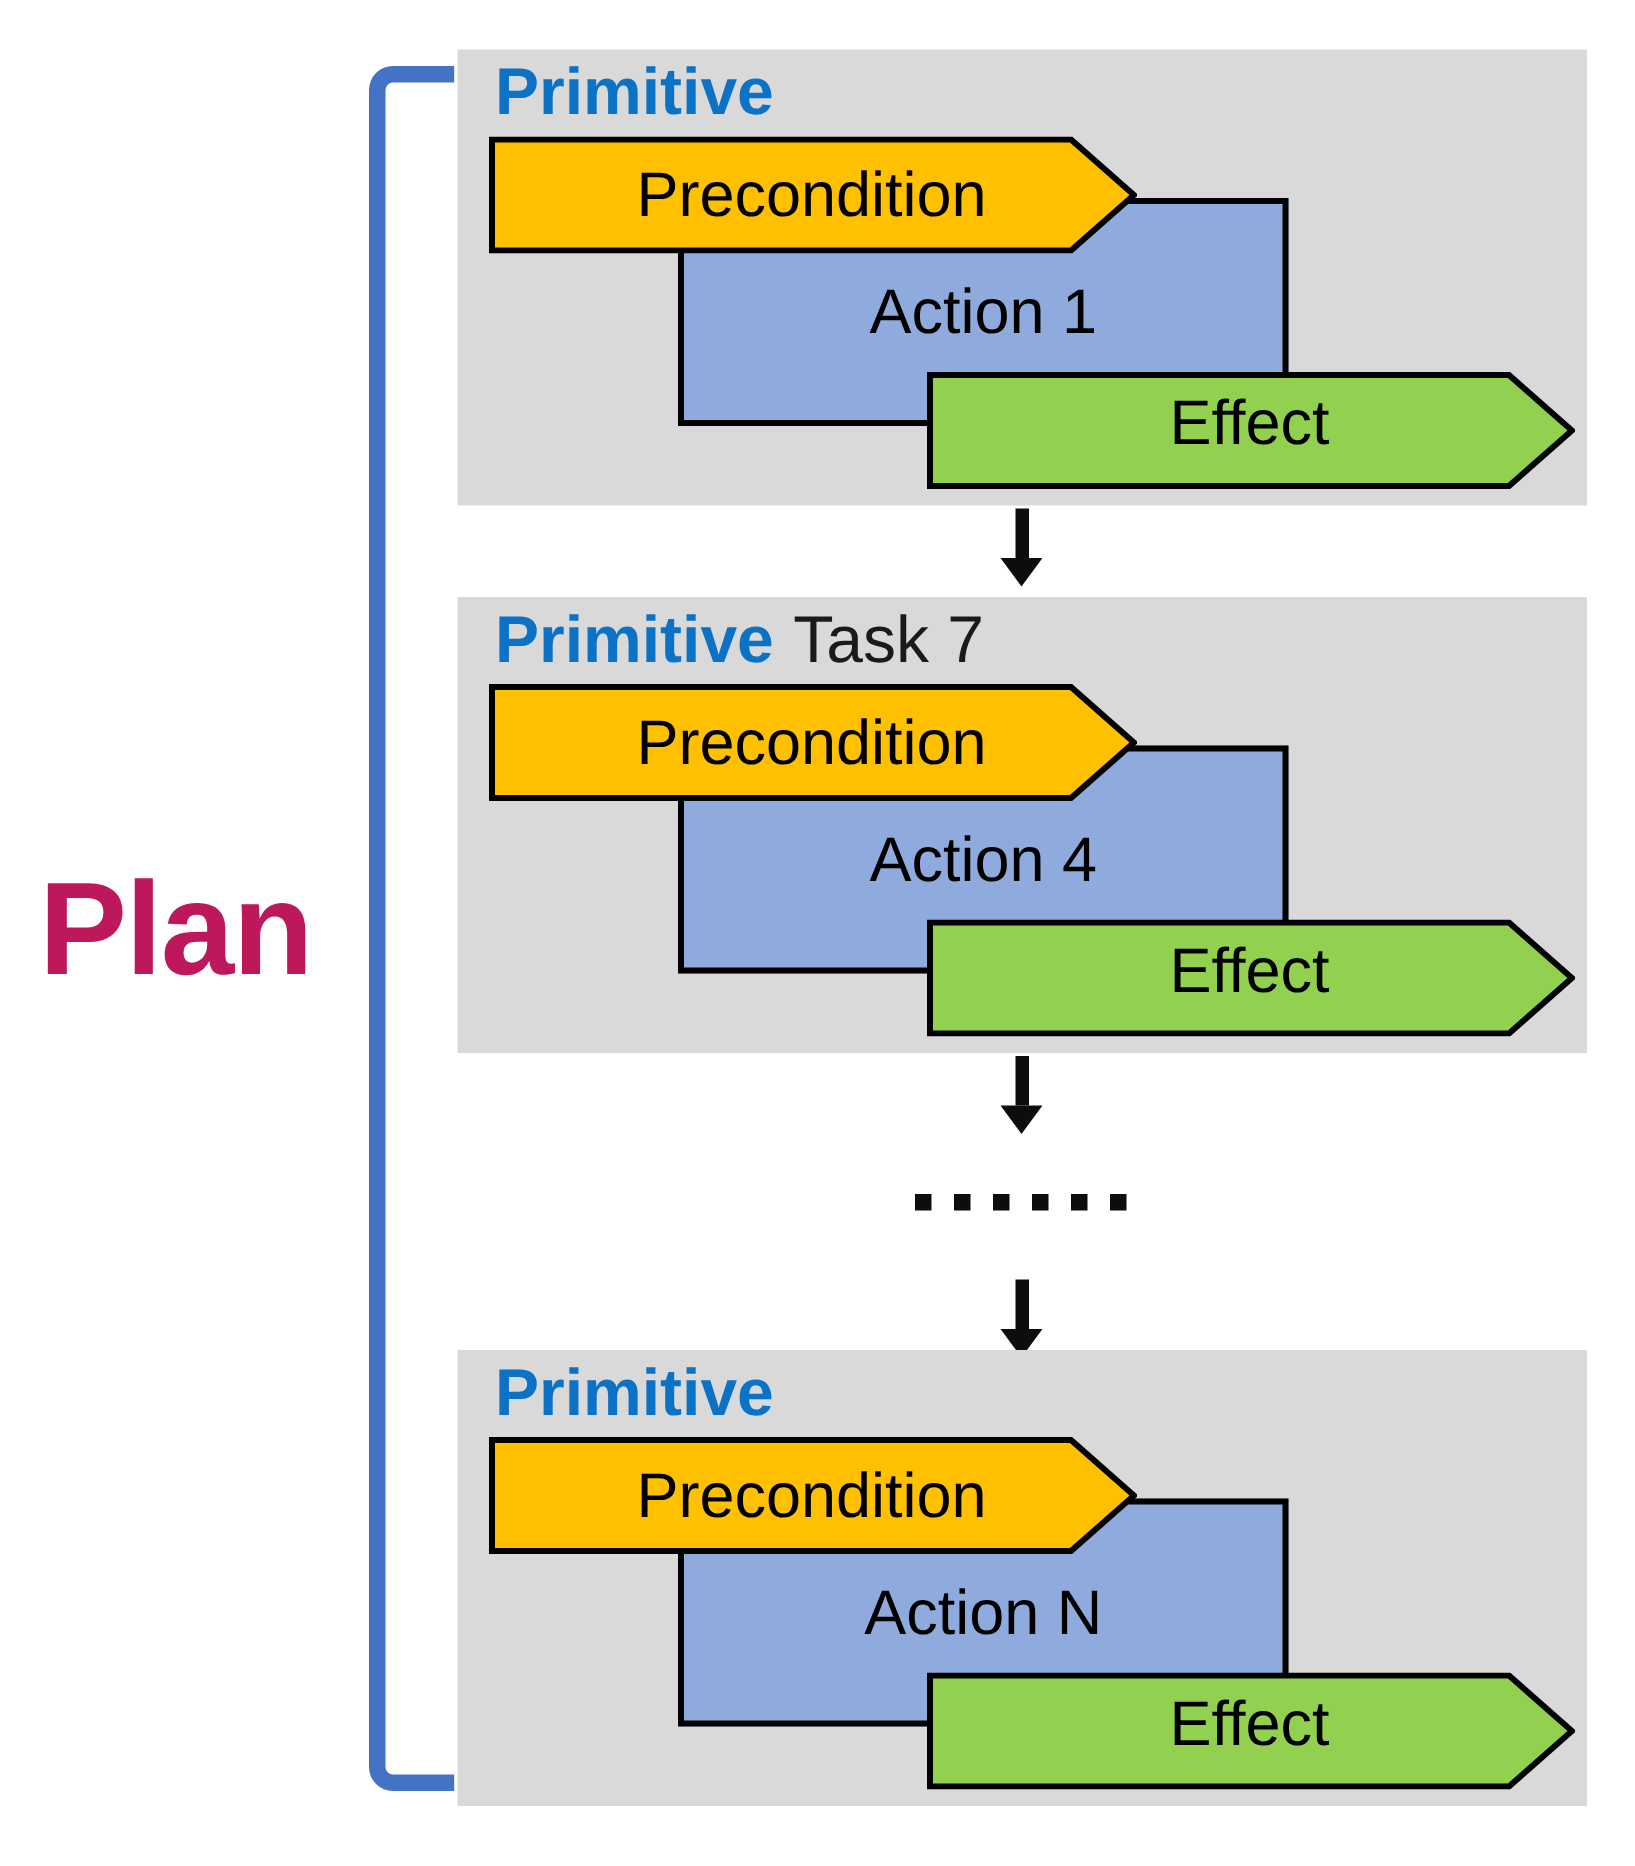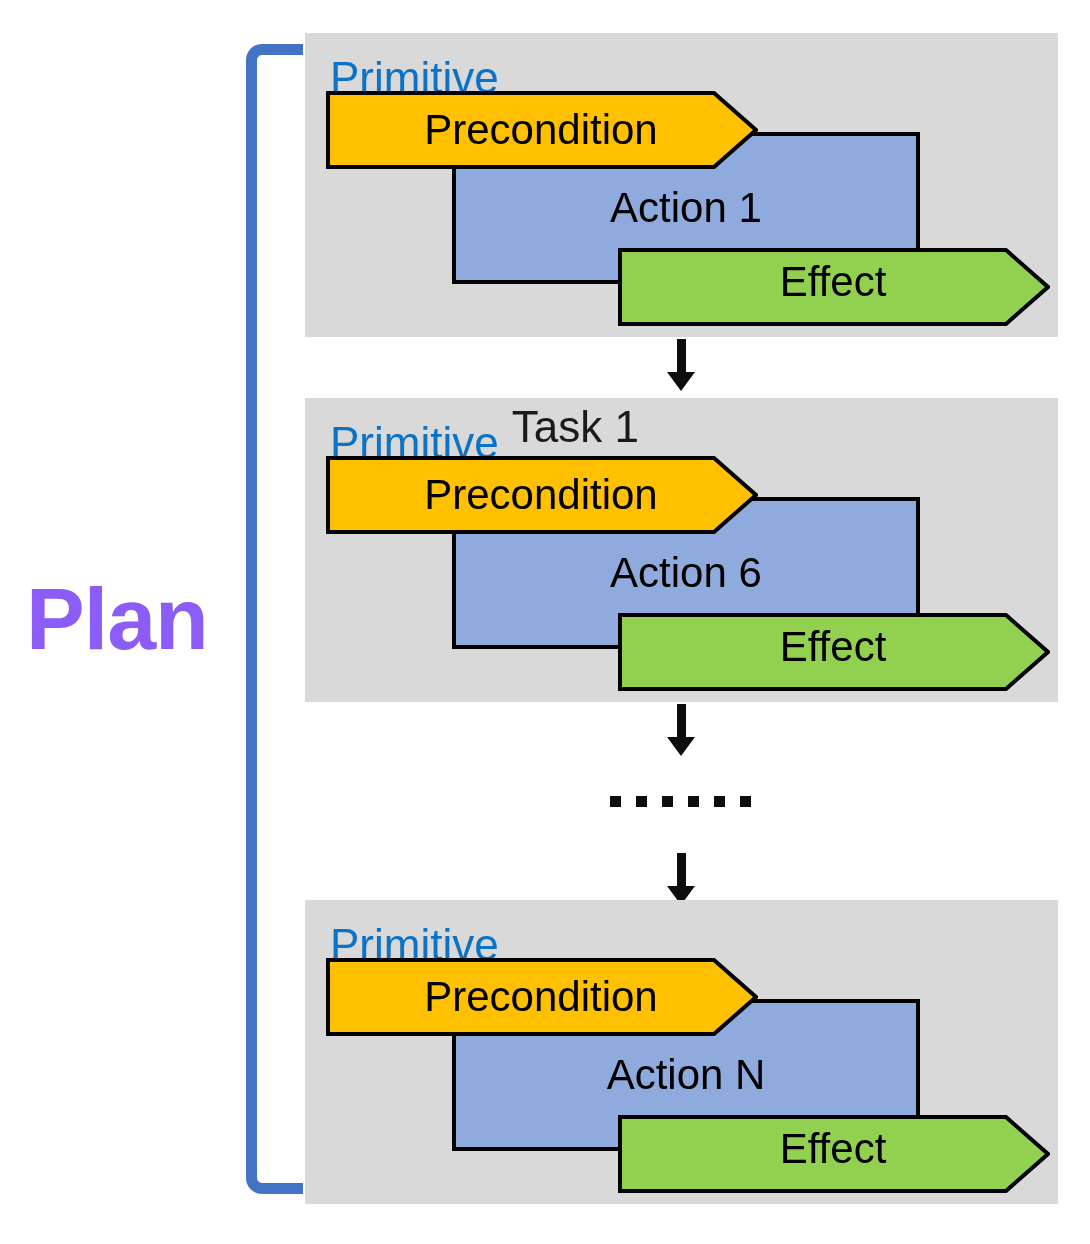--- a/index.html
+++ b/index.html
@@ -13,21 +13,21 @@
   }
 
   
   .plan-label {
     position: absolute;
     left: 26px;
     top: 568px;
     width: 200px;
     font-size: 88px;
     font-weight: bold;
-    color: #8b5cf6;
+    color: #be185d;
     letter-spacing: -1px;
   }
 
   
   .bracket {
     position: absolute;
     left: 246px;
     top: 44px;
     width: 46px;
     height: 1128px;
@@ -52,27 +52,27 @@
   .task-title {
     position: absolute;
     left: 25px;
     top: 4px;
     font-size: 44px;
     color: #1a1a1a;
     display: flex;
     gap: 13px;
     white-space: nowrap;
   }
-  .task-title .hl { font-weight: normal; color: #0B72C6; margin-top: 16px; }
+  .task-title .hl { font-weight: bold; color: #0B72C6; }
 
   .shape { position: absolute; }
   .precondition-arrow { left: 21px;  top: 58px;  width: 432px; height: 78px; z-index: 2; }
   .effect-arrow       { left: 313px; top: 215px; width: 432px; height: 78px; z-index: 3; }
   .action-box {
-    left: 147px; top: 99px; width: 468px; height: 152px;
+    left: 147px; top: 99px; width: 407px; height: 152px;
     background: #8FAADC;
     border: 4px solid #000000;
     box-sizing: border-box;
     z-index: 1;
     display: flex; align-items: center; justify-content: center;
   }
   .shape-label {
     position: absolute;
     font-size: 42px;
     color: #000000;
@@ -145,28 +145,28 @@
   </section>
 
   <div class="flow-arrow a1">
     <div class="stem"></div>
     <div class="head"></div>
   </div>
 
   <section class="task-box t2">
     <div class="task-title">
       <span class="hl">Primitive</span>
-      <span>Task 1</span>
+      <span>Task 7</span>
     </div>
     <svg class="shape precondition-arrow" viewBox="0 0 432 78" preserveAspectRatio="none">
       <polygon points="2,2 388,2 430,39 388,76 2,76" stroke="#000000" stroke-width="4" stroke-linejoin="miter" fill="#FFC000"></polygon>
     </svg>
     <div class="shape-label precondition-label">Precondition</div>
     <div class="shape action-box">
-      <span class="action-label">Action 6</span>
+      <span class="action-label">Action 4</span>
     </div>
     <svg class="shape effect-arrow" viewBox="0 0 432 78" preserveAspectRatio="none">
       <polygon points="2,2 388,2 430,39 388,76 2,76" stroke="#000000" stroke-width="4" stroke-linejoin="miter" fill="#92D050"></polygon>
     </svg>
     <div class="shape-label effect-label">Effect</div>
   </section>
 
   <div class="flow-arrow a2">
     <div class="stem"></div>
     <div class="head"></div>

